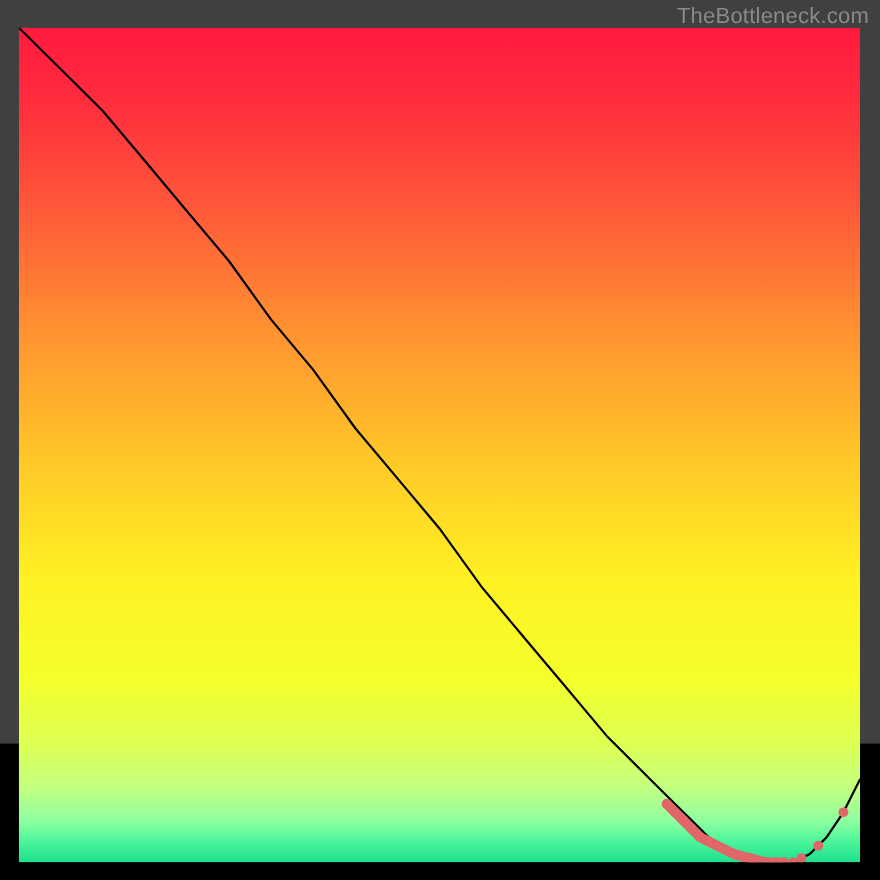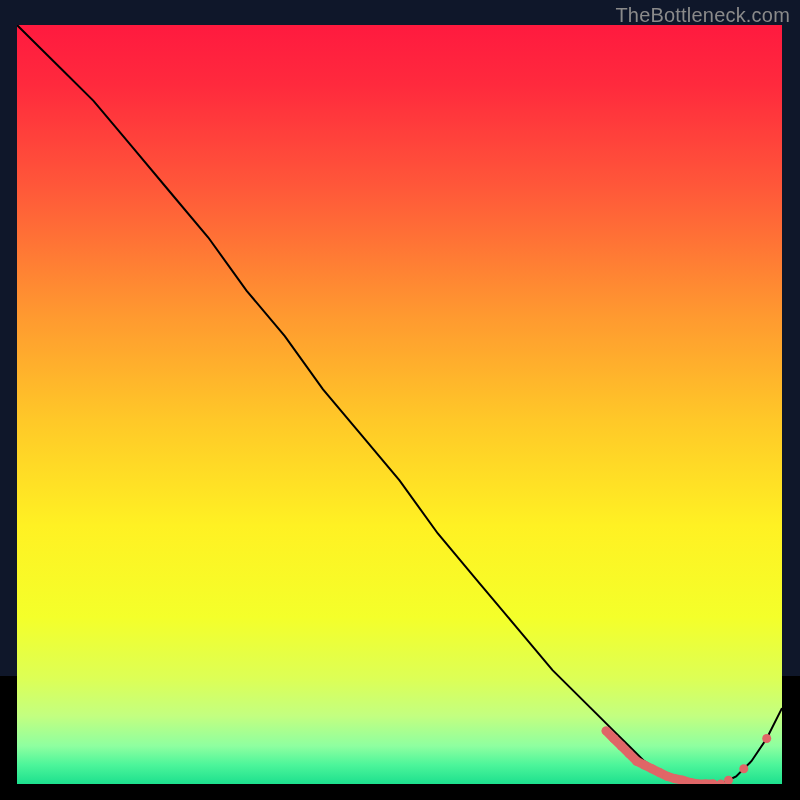--- a/index.html
+++ b/index.html
@@ -1,21 +1,21 @@
 <!DOCTYPE html>
 <html><head>
 <meta charset="utf-8">
 <style>
   * { margin: 0; padding: 0; box-sizing: border-box; }
   html, body { width: 800px; height: 800px; background: #000; overflow: hidden; }
   .frame {
     position: relative;
     width: 800px;
     height: 676px;
-    background: #0f172a;
+    background: #404040;
   }
   .attribution {
     position: absolute;
     top: 4px;
     right: 10px;
     font-family: Arial, Helvetica, sans-serif;
     font-size: 20px;
     color: #8a8a8a;
     letter-spacing: 0.2px;
     z-index: 10;

